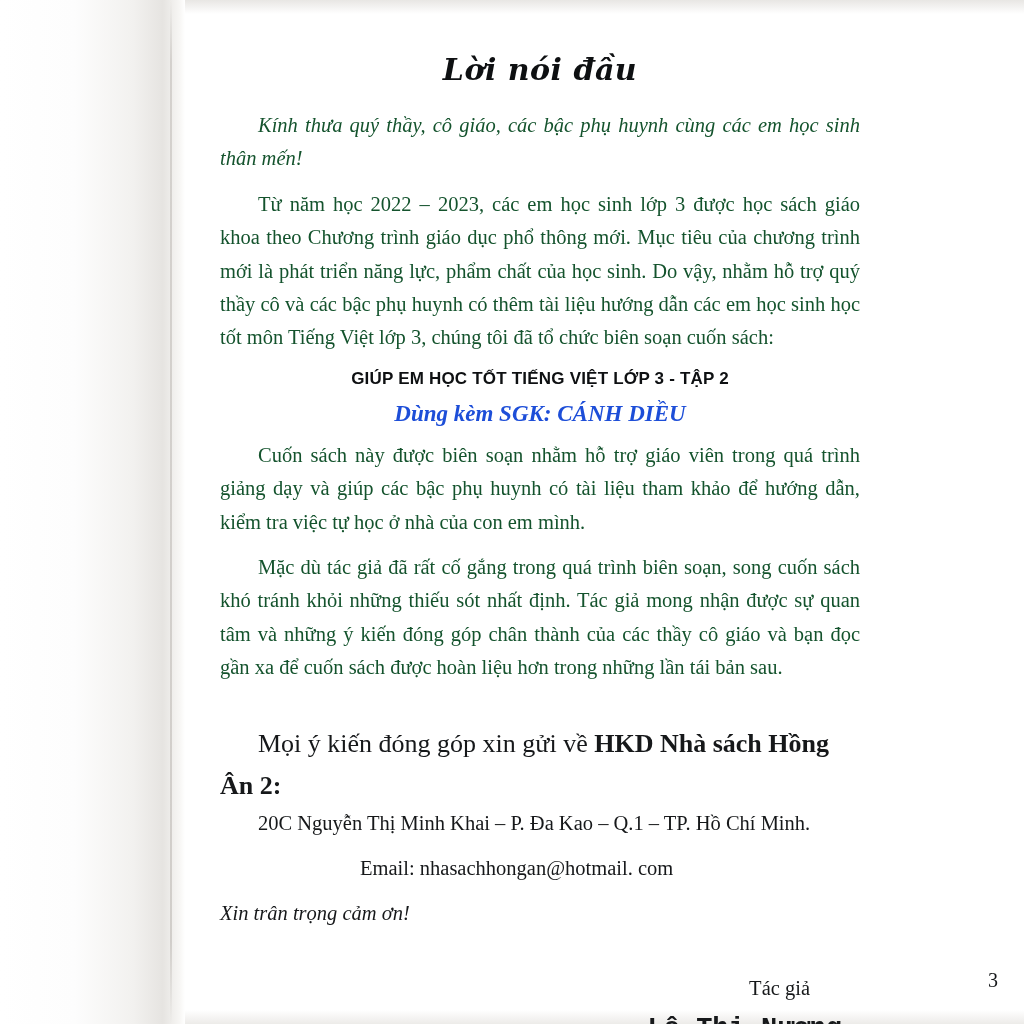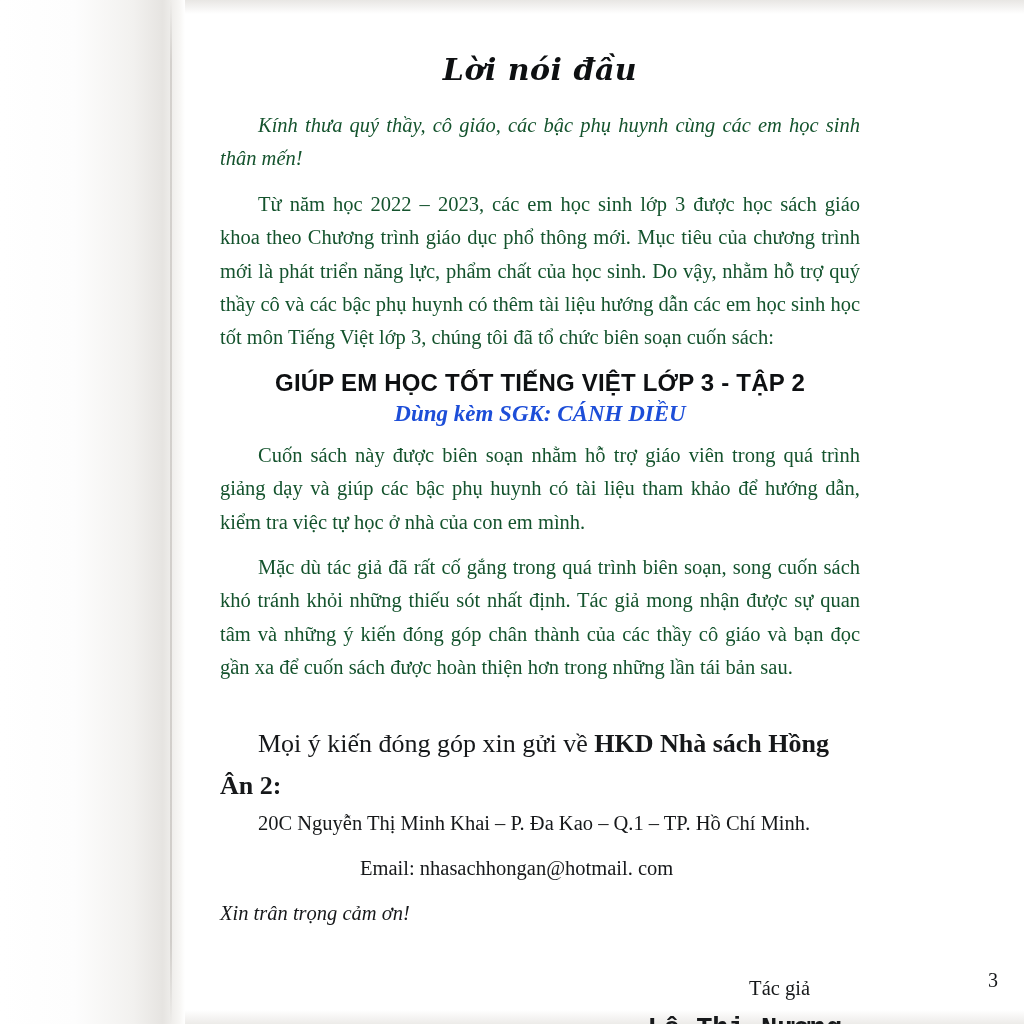--- a/index.html
+++ b/index.html
@@ -106,23 +106,23 @@
     font-style: italic;
   }
 
   .spacer-sm { height: 8px; }
   .spacer-lg { height: 34px; }
 
   .book-title {
     text-align: center;
     font-family: "Liberation Sans", sans-serif;
     font-weight: 700;
-    font-size: 24px;
+    font-size: 17px;
     letter-spacing: 0.2px;
-    margin: 14px 0 4px 0;
+    margin: 14px 0 12px 0;
     color: #0e1012;
   }
 
   .book-subtitle {
     text-align: center;
     font-family: Liberation Serif, serif;
     font-weight: 700;
     font-style: italic;
     font-size: 23px;
     margin: 0 0 12px 0;
@@ -206,21 +206,21 @@
       <p class="para">Từ năm học 2022 – 2023, các em học sinh lớp 3 được học sách giáo khoa theo Chương trình giáo dục phổ thông mới. Mục tiêu của chương trình mới là phát triển năng lực, phẩm chất của học sinh. Do vậy, nhằm hỗ trợ quý thầy cô và các bậc phụ huynh có thêm tài liệu hướng dẫn các em học sinh học tốt môn Tiếng Việt lớp 3, chúng tôi đã tổ chức biên soạn cuốn sách:</p>
 
       <div class="book-title">GIÚP EM HỌC TỐT TIẾNG VIỆT LỚP 3 - TẬP 2</div>
 
       <div class="book-subtitle">Dùng kèm SGK: CÁNH DIỀU</div>
 
       <p class="para">Cuốn sách này được biên soạn nhằm hỗ trợ giáo viên trong quá trình giảng dạy và giúp các bậc phụ huynh có tài liệu tham khảo để hướng dẫn, kiểm tra việc tự học ở nhà của con em mình.</p>
 
       <div class="spacer-sm"></div>
 
-      <p class="para">Mặc dù tác giả đã rất cố gắng trong quá trình biên soạn, song cuốn sách khó tránh khỏi những thiếu sót nhất định. Tác giả mong nhận được sự quan tâm và những ý kiến đóng góp chân thành của các thầy cô giáo và bạn đọc gần xa để cuốn sách được hoàn thiện hơn trong những lần tái bản sau.</p>
+      <p class="para">Mặc dù tác giả đã rất cố gắng trong quá trình biên soạn, song cuốn sách khó tránh khỏi những thiếu sót nhất định. Tác giả mong nhận được sự quan tâm và những ý kiến đóng góp chân thành của các thầy cô giáo và bạn đọc gần xa để cuốn sách được hoàn liệu hơn trong những lần tái bản sau.</p>
 
       <div class="spacer-lg"></div>
 
       <p class="contact-line indent"><span>Mọi ý kiến đóng góp xin gửi về </span><span class="strong">HKD Nhà sách Hồng Ân 2:</span></p>
 
       <p class="contact-address">20C Nguyễn Thị Minh Khai – P. Đa Kao – Q.1 – TP. Hồ Chí Minh.</p>
 
       <p class="contact-email">Email: nhasachhongan@hotmail. com</p>
 
       <p class="thanks">Xin trân trọng cảm ơn!</p>

